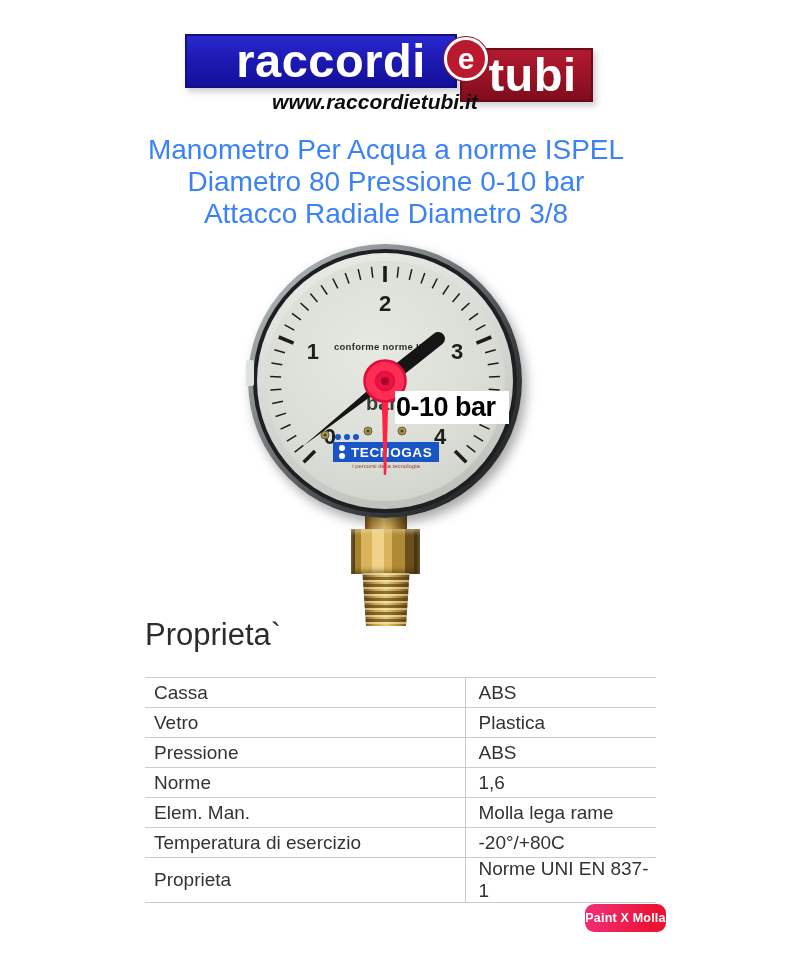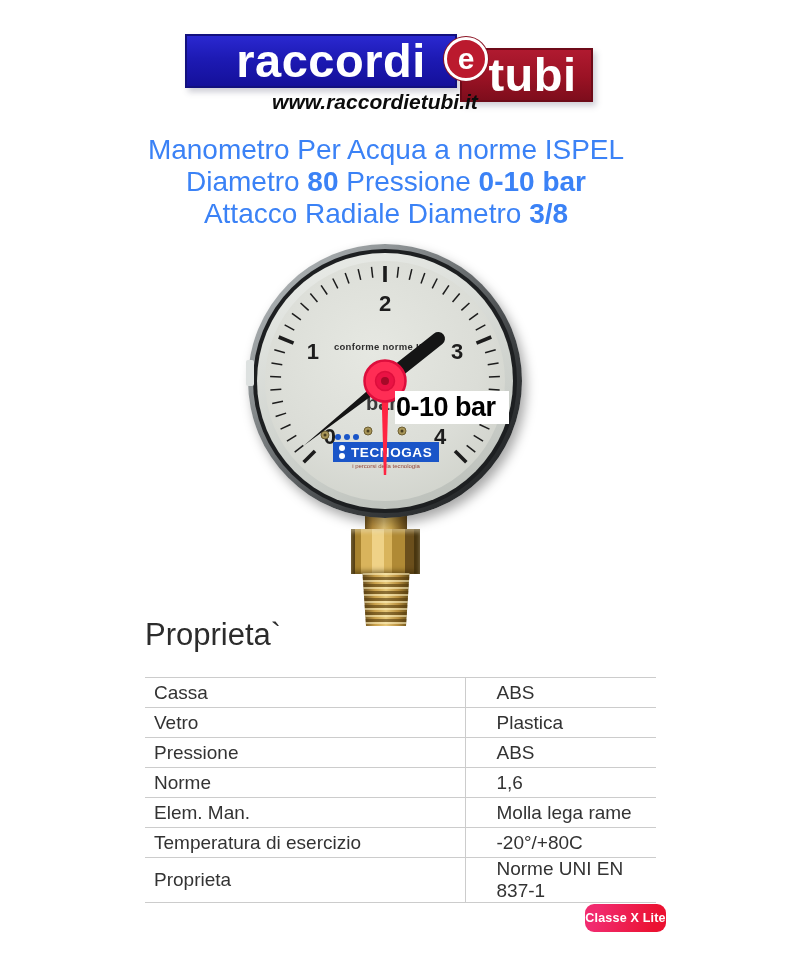--- a/index.html
+++ b/index.html
@@ -16,21 +16,21 @@
   .logo-red  { left:275px; width:133px; background:linear-gradient(180deg,#b01a30 0%,#9a1224 55%,#7e0d1c 100%); border:2px solid #6d0a18; padding-left:12px;margin-top:14px; }
   .logo-e { position:absolute; left:259px; top:3px; width:44px; height:44px; border-radius:50%;
     background:#bb1a2e; border:3px solid #fff; box-shadow:0 0 0 1px #8c1424; z-index:3;
     display:flex; align-items:center; justify-content:center; color:#fff; font-weight:700; font-size:30px; }
   .site-url { position:absolute; left:160px; top:90px; width:430px; text-align:center;
     font-size:21px; font-weight:700; color:#0c0c0c;font-style:italic; }
 
   
   .title { position:absolute; left:0; top:134px; width:772px; text-align:center;
     font-size:28px; line-height:32px; color:#3b82f6; }
-  .title b { font-weight:700; }
+  .title b { font-weight:400; }
 
   
   .gauge-wrap { position:absolute; left:248px; top:244px; width:274px; height:274px; z-index:2; }
   .g-rim { position:absolute; inset:0; border-radius:50%;
     background:linear-gradient(135deg,#c2c7c9 0%,#8d9294 28%,#3a3d3f 68%,#17191b 100%);
     box-shadow:4px 6px 12px rgba(0,0,0,.35); }
   .g-rim2 { position:absolute; inset:5px; border-radius:50%; background:#1d1f21; }
   .g-glass { position:absolute; inset:9px; border-radius:50%;
     background:linear-gradient(160deg,#eceeea 0%,#c9cdc8 70%,#b7bbb5 100%); }
   .g-face { position:absolute; inset:17px; border-radius:50%;
@@ -67,21 +67,21 @@
     background:
       repeating-linear-gradient(180deg, rgba(255,245,200,.55) 0 2px, rgba(0,0,0,0) 2px 4px, rgba(80,55,10,.6) 4px 7px),
       linear-gradient(90deg,#5d441a 0%,#c9a04a 28%,#e7c879 50%,#b98f3e 74%,#55400f 100%); }
 
   
   .props-heading { position:absolute; left:145px; top:617px; font-size:31px; font-weight:400; color:#2c2c2c; }
   .props-table { position:absolute; left:145px; top:677px; width:511px; border-collapse:collapse; }
   .props-table td { height:30px; border-top:1px solid #cccccc; font-size:19px; color:#333; vertical-align:middle; }
   .props-table tr:last-child td { border-bottom:1px solid #cccccc; }
   .td-label { width:320px; padding-left:9px; border-right:1px solid #cccccc; }
-  .td-value { padding-left:31px; }
+  .td-value { padding-left:13px; }
 
   
   .watermark { position:absolute; left:585px; top:904px; width:81px; height:28px; border-radius:9px;
     background:linear-gradient(105deg,#f12b6f 15%,#eb1232 85%);
     display:flex; align-items:center; justify-content:center;
     color:#fff; font-size:12.5px; font-weight:700; letter-spacing:.2px; }
 </style>
 </head>
 <body>
 
@@ -232,16 +232,16 @@
         <td class="td-value">-20°/+80C</td>
       </tr>
       <tr>
         <td class="td-label">Proprieta</td>
         <td class="td-value">Norme UNI EN 837-1</td>
       </tr>
     </tbody>
   </table>
 
   <div class="watermark">
-    <span>Classe X Lite</span>
+    <span>Paint X Molla</span>
   </div>
 
 </div>
 
 </body></html>

